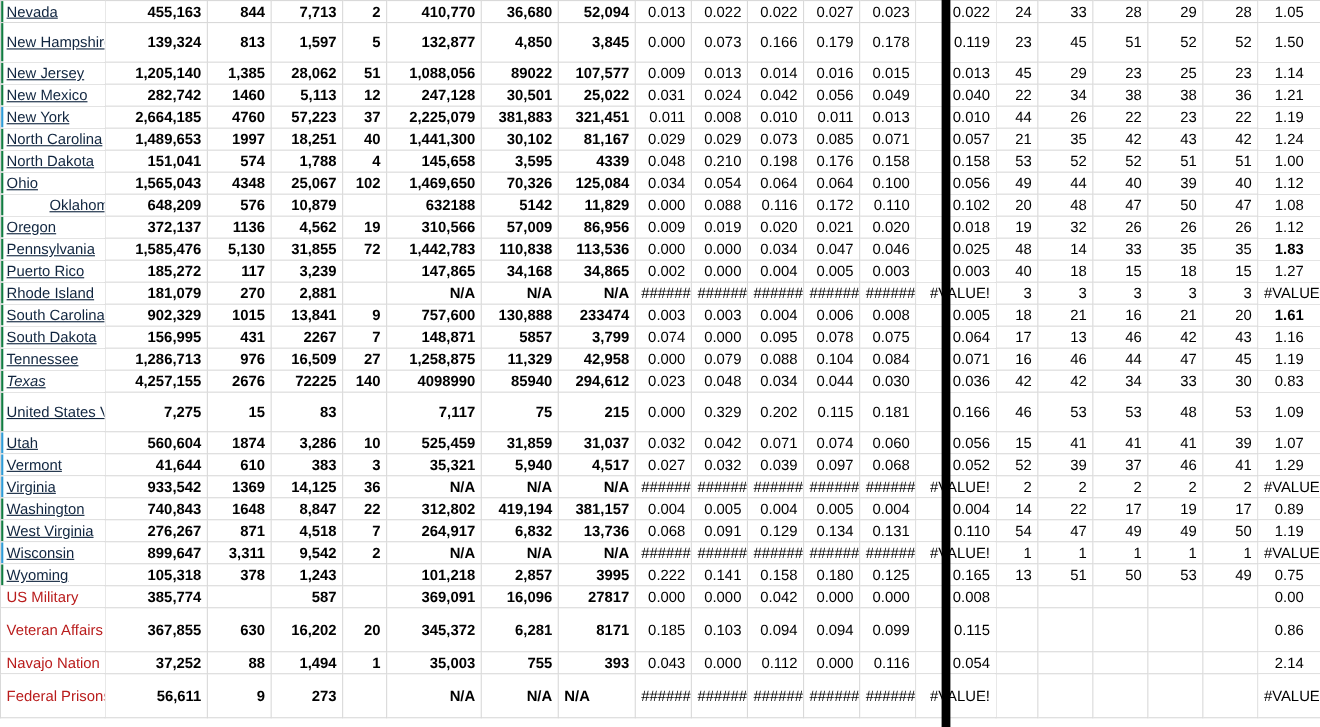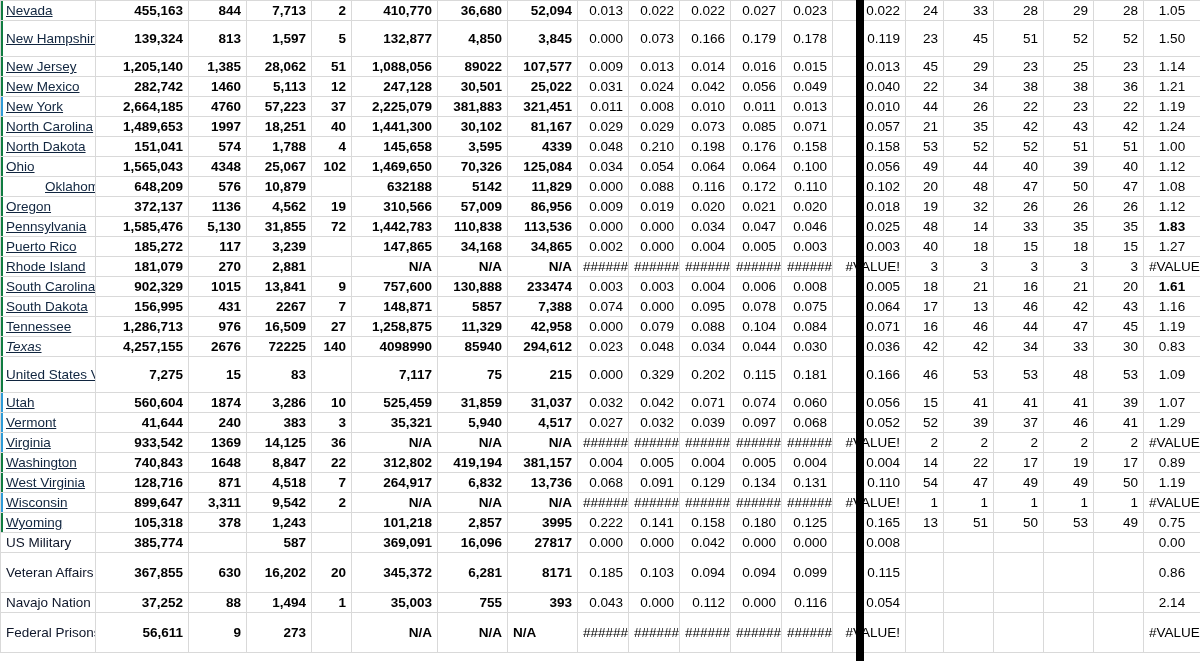--- a/index.html
+++ b/index.html
@@ -66,21 +66,21 @@
     line-height: 15px;
     padding-left: 3px;
     padding-right: 2px;
   }
   td.name .link {
     color: #10253f;
     text-decoration: underline;
     cursor: pointer;
   }
   td.name .plain {
-    color: #0f172a;
+    color: #b91c1c;
   }
   td.num {
     text-align: right;
     font-weight: bold;
   }
   td.rate {
     text-align: right;
     font-weight: normal;
   }
   td.blue { background: #dcebf2; }
@@ -450,21 +450,21 @@
           <td class="rate center yellow" style="position: relative;"><span>1.61</span></td>
         </tr>
         <tr style="height: 19px;">
           <td class="name" style="position: relative;"><span class="link">South Dakota</span><div class="edge green" style="top: 0px; bottom: 0px; height: 100%;"></div></td>
           <td class="num">156,995</td>
           <td class="num">431</td>
           <td class="num">2267</td>
           <td class="num">7</td>
           <td class="num">148,871</td>
           <td class="num">5857</td>
-          <td class="num">7,388</td>
+          <td class="num">3,799</td>
           <td class="rate blue">0.074</td>
           <td class="rate blue">0.000</td>
           <td class="rate blue">0.095</td>
           <td class="rate blue">0.078</td>
           <td class="rate blue">0.075</td>
           <td class="avgcell"><span>0.064</span></td>
           <td class="rate">17</td>
           <td class="rate">13</td>
           <td class="rate">46</td>
           <td class="rate">42</td>
@@ -555,21 +555,21 @@
           <td class="rate">15</td>
           <td class="rate">41</td>
           <td class="rate">41</td>
           <td class="rate">41</td>
           <td class="rate">39</td>
           <td class="rate center" style="position: relative;"><span>1.07</span></td>
         </tr>
         <tr style="height: 19px;">
           <td class="name" style="position: relative;"><span class="link">Vermont</span><div class="edge blue" style="top: 0px; bottom: 0px; height: 100%;"></div></td>
           <td class="num">41,644</td>
-          <td class="num">240</td>
+          <td class="num">610</td>
           <td class="num">383</td>
           <td class="num">3</td>
           <td class="num">35,321</td>
           <td class="num">5,940</td>
           <td class="num">4,517</td>
           <td class="rate">0.027</td>
           <td class="rate">0.032</td>
           <td class="rate">0.039</td>
           <td class="rate">0.097</td>
           <td class="rate">0.068</td>
@@ -620,21 +620,21 @@
           <td class="avgcell"><span>0.004</span></td>
           <td class="rate">14</td>
           <td class="rate">22</td>
           <td class="rate">17</td>
           <td class="rate">19</td>
           <td class="rate">17</td>
           <td class="rate center" style="position: relative;"><span>0.89</span></td>
         </tr>
         <tr style="height: 19px;">
           <td class="name" style="position: relative;"><span class="link">West Virginia</span><div class="edge green" style="top: 0px; bottom: 0px; height: 100%;"></div></td>
-          <td class="num">128,716</td>
+          <td class="num">276,267</td>
           <td class="num">871</td>
           <td class="num">4,518</td>
           <td class="num">7</td>
           <td class="num">264,917</td>
           <td class="num">6,832</td>
           <td class="num">13,736</td>
           <td class="rate blue">0.068</td>
           <td class="rate blue">0.091</td>
           <td class="rate blue">0.129</td>
           <td class="rate blue">0.134</td>

